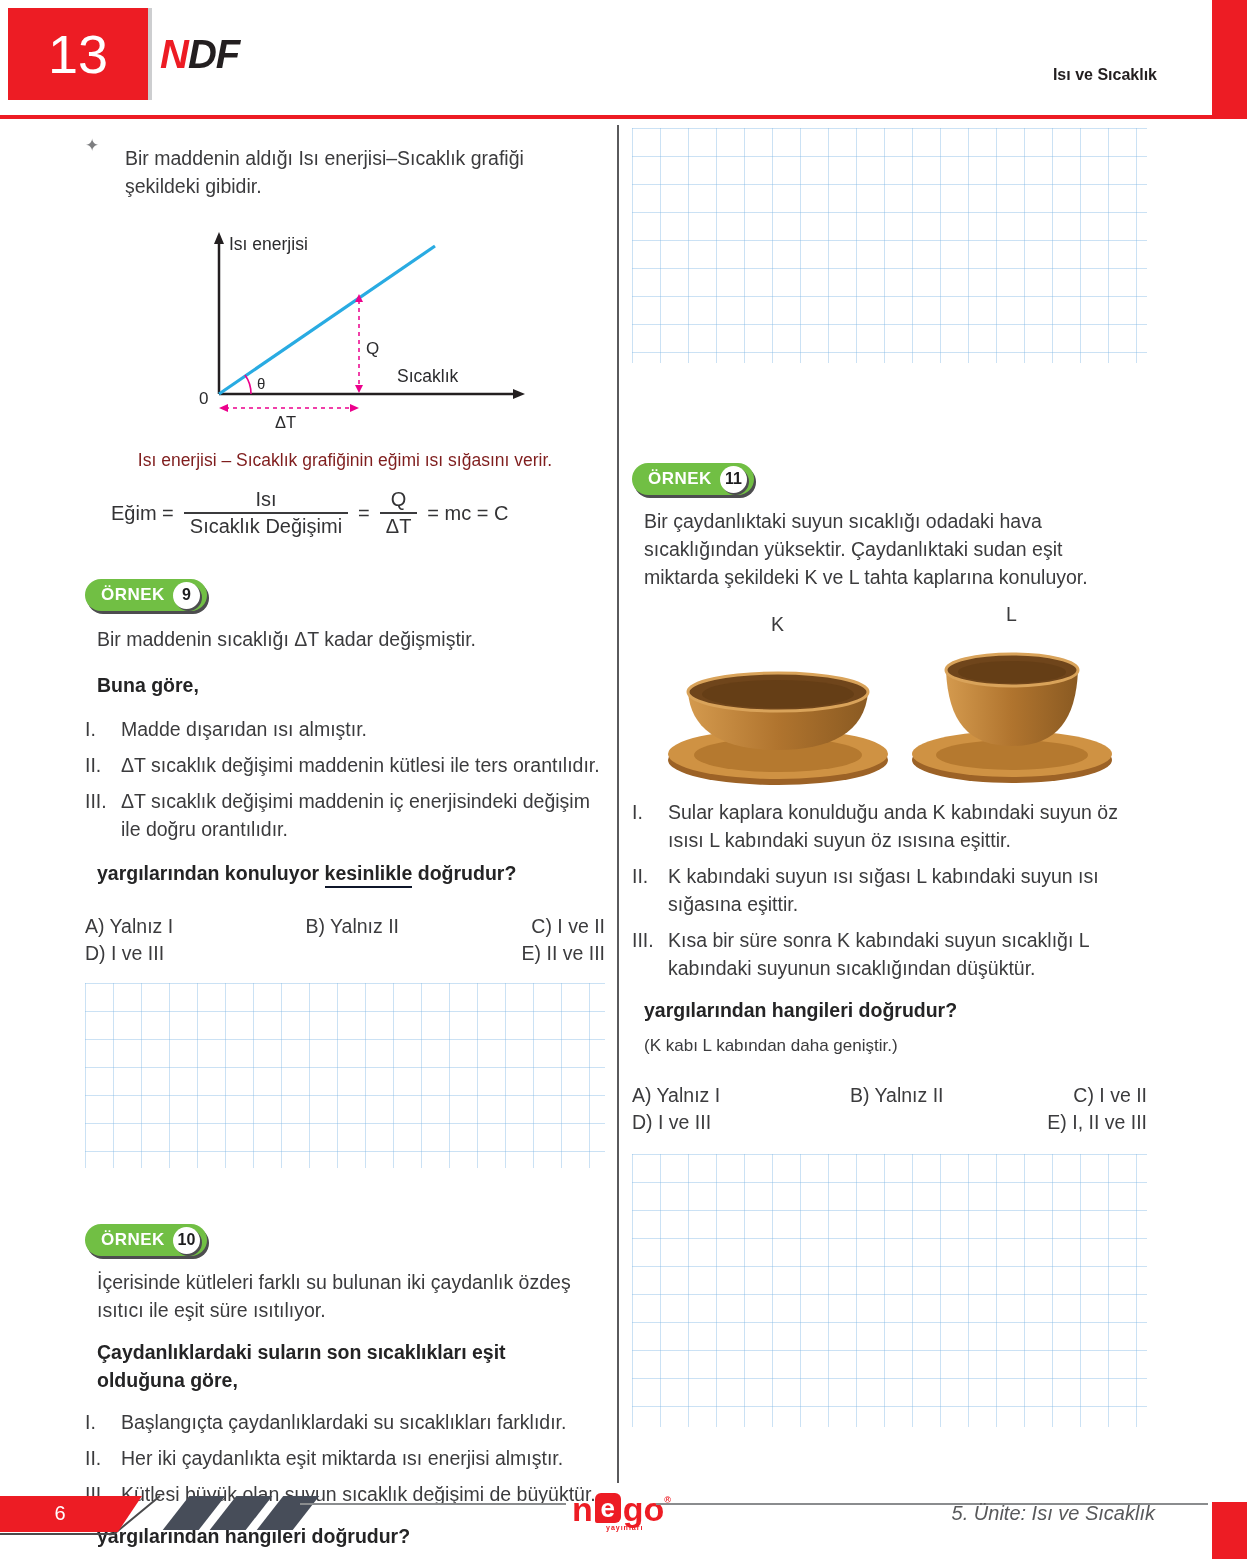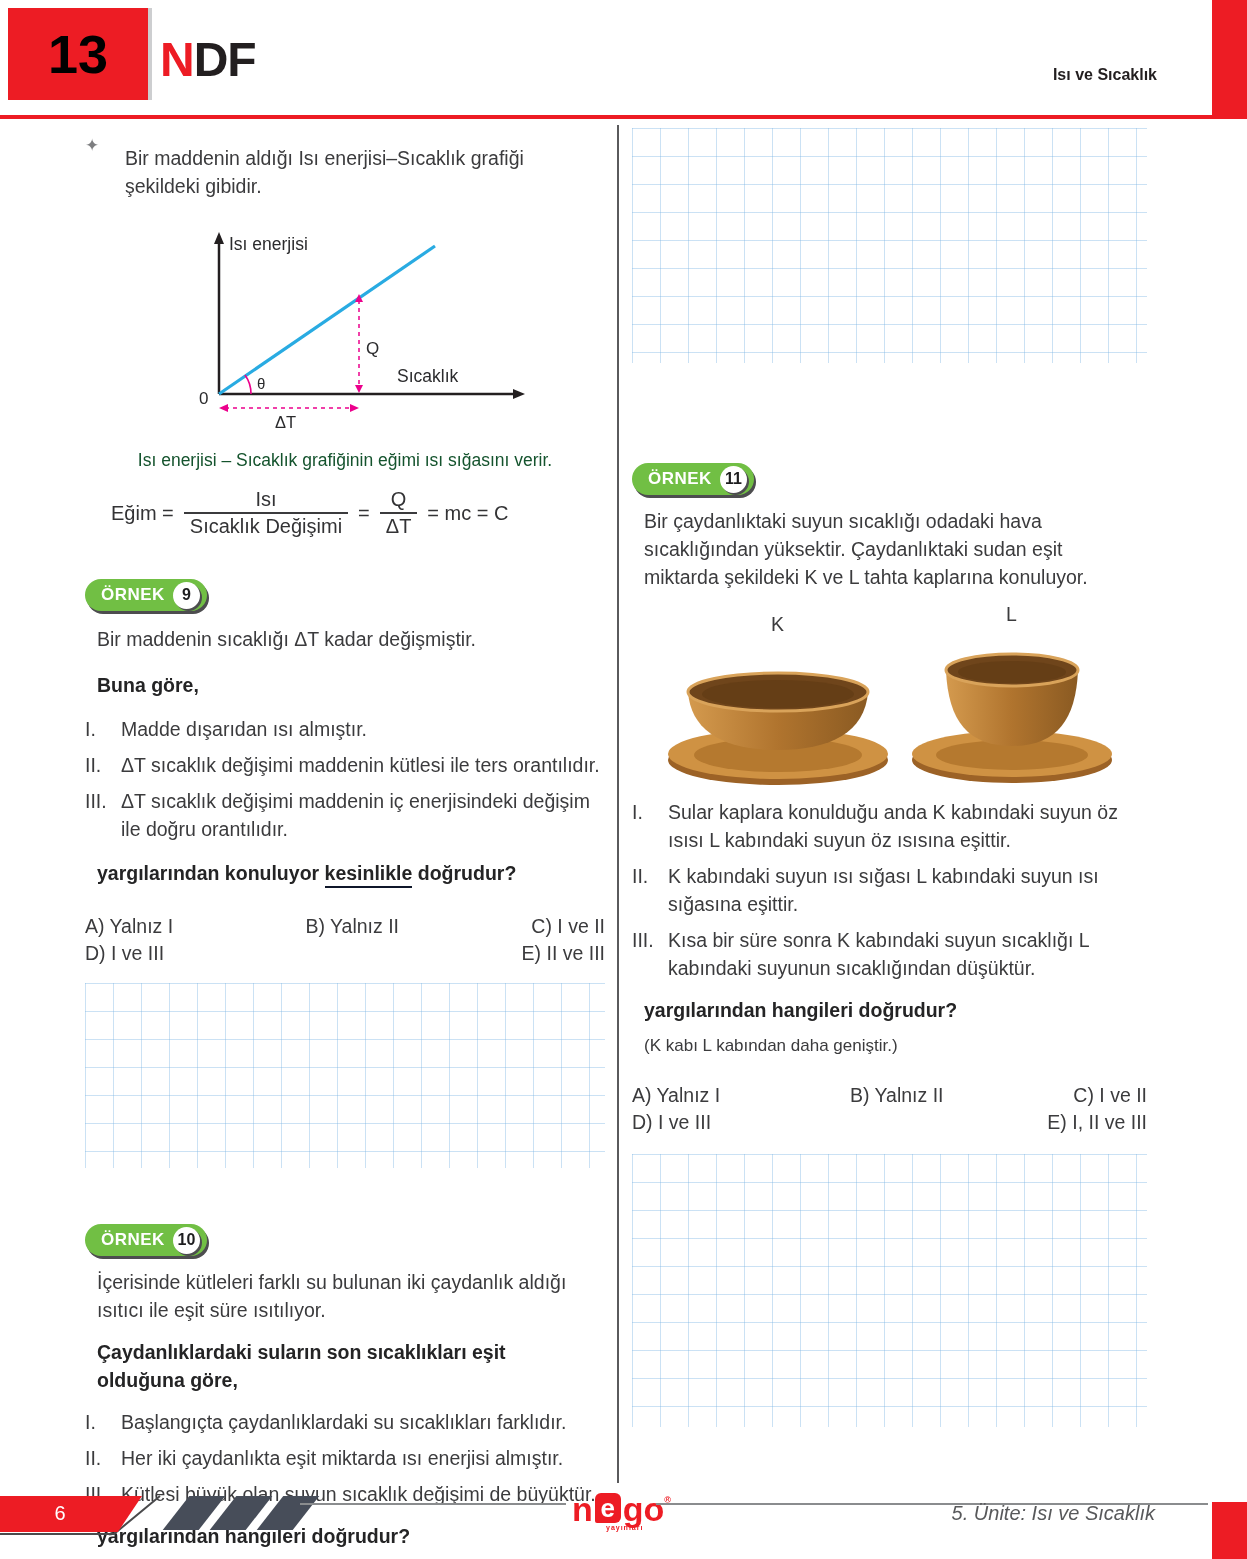--- a/index.html
+++ b/index.html
@@ -2,22 +2,22 @@
 <html><head>
 <meta charset="utf-8">
 <style>
   html,body{margin:0;padding:0;background:#ffffff;}
   .page{position:relative;width:1247px;height:1559px;background:#fff;overflow:hidden;
         font-family:"Liberation Sans",sans-serif;color:#3b3b3d;}
 
   
   .chapter-box{position:absolute;left:8px;top:8px;width:140px;height:92px;background:#ed1c24;
                border-right:4px solid #cdced0;display:flex;align-items:center;justify-content:center;}
-  .chapter-box span{color:#000000;font-size:54px;font-weight:bold;}
-  .brand{position:absolute;left:160px;top:32px;font-size:48px;font-weight:800;letter-spacing:-1px;color:#231f20;}
+  .chapter-box span{color:#ffffff;font-size:54px;font-weight:normal;}
+  .brand{position:absolute;left:160px;top:32px;font-size:40px;font-weight:800;letter-spacing:-1px;color:#231f20;font-style:italic;}
   .brand .n{color:#ed1c24;}
   .page-title{position:absolute;right:90px;top:66px;font-size:16px;font-weight:bold;color:#231f20;}
   .header-rule{position:absolute;left:0;top:115px;width:1212px;height:4px;background:#ed1c24;}
   .corner-top{position:absolute;left:1212px;top:0;width:35px;height:119px;background:#ed1c24;}
   .corner-bottom{position:absolute;left:1212px;top:1502px;width:35px;height:57px;background:#ed1c24;}
 
   
   .divider{position:absolute;left:617px;top:125px;height:1358px;width:0;border-left:2px solid #5a5a5c;}
   .col{position:absolute;top:128px;}
   .col-left{left:85px;width:520px;}
@@ -26,21 +26,21 @@
   p{margin:12px;}
   .body-text{font-size:19.5px;line-height:28px;color:#3b3b3d;}
   .bold{font-weight:bold;color:#242425;}
 
   .intro-row{display:flex;margin-top:4px;}
   .star{flex:none;width:28px;color:#7d7e80;font-size:17px;line-height:28px;}
 
   
   .graph{display:block;margin:12px 0 0 100px;}
   .graph text{font-family:"Liberation Sans",sans-serif;fill:#2b2b2d;}
-  .caption{margin-top:14px;text-align:center;font-size:17.5px;color:#14532d;}
+  .caption{margin-top:14px;text-align:center;font-size:17.5px;color:#7f1d1d;}
 
   .formula{display:flex;align-items:center;margin:16px 0 0 26px;font-size:20px;color:#333335;}
   .frac{display:inline-flex;flex-direction:column;align-items:center;margin:0 10px;}
   .frac .den{border-top:2px solid #3b3b3d;}
   .frac span{padding:1px 6px;}
 
   
   .badge{display:inline-flex;align-items:center;height:32px;background:#71bf44;border-radius:17px;
          padding:0 7px 0 16px;box-shadow:2px 3px 0 #4d4d4f;}
   .badge-label{color:#fff;font-weight:bold;font-size:17px;letter-spacing:.5px;}
@@ -188,21 +188,21 @@
     </div>
 
     <div class="grid-box" style="height:185px;margin-top:18px;"></div>
 
     <div style="margin-top:56px;">
       <div class="badge">
         <span class="badge-label">ÖRNEK</span>
         <span class="badge-num">10</span>
       </div>
     </div>
-    <p class="body-text" style="margin-top:12px;">İçerisinde kütleleri farklı su bulunan iki çaydanlık aldığı ısıtıcı ile eşit süre ısıtılıyor.</p>
+    <p class="body-text" style="margin-top:12px;">İçerisinde kütleleri farklı su bulunan iki çaydanlık özdeş ısıtıcı ile eşit süre ısıtılıyor.</p>
     <p class="body-text bold" style="margin-top:14px;">Çaydanlıklardaki suların son sıcaklıkları eşit olduğuna göre,</p>
 
     <div style="margin-top:14px;">
       <div class="item">
         <span class="item-num">I.</span>
         <span class="item-text">Başlangıçta çaydanlıklardaki su sıcaklıkları farklıdır.</span>
       </div>
       <div class="item">
         <span class="item-num">II.</span>
         <span class="item-text">Her iki çaydanlıkta eşit miktarda ısı enerjisi almıştır.</span>

